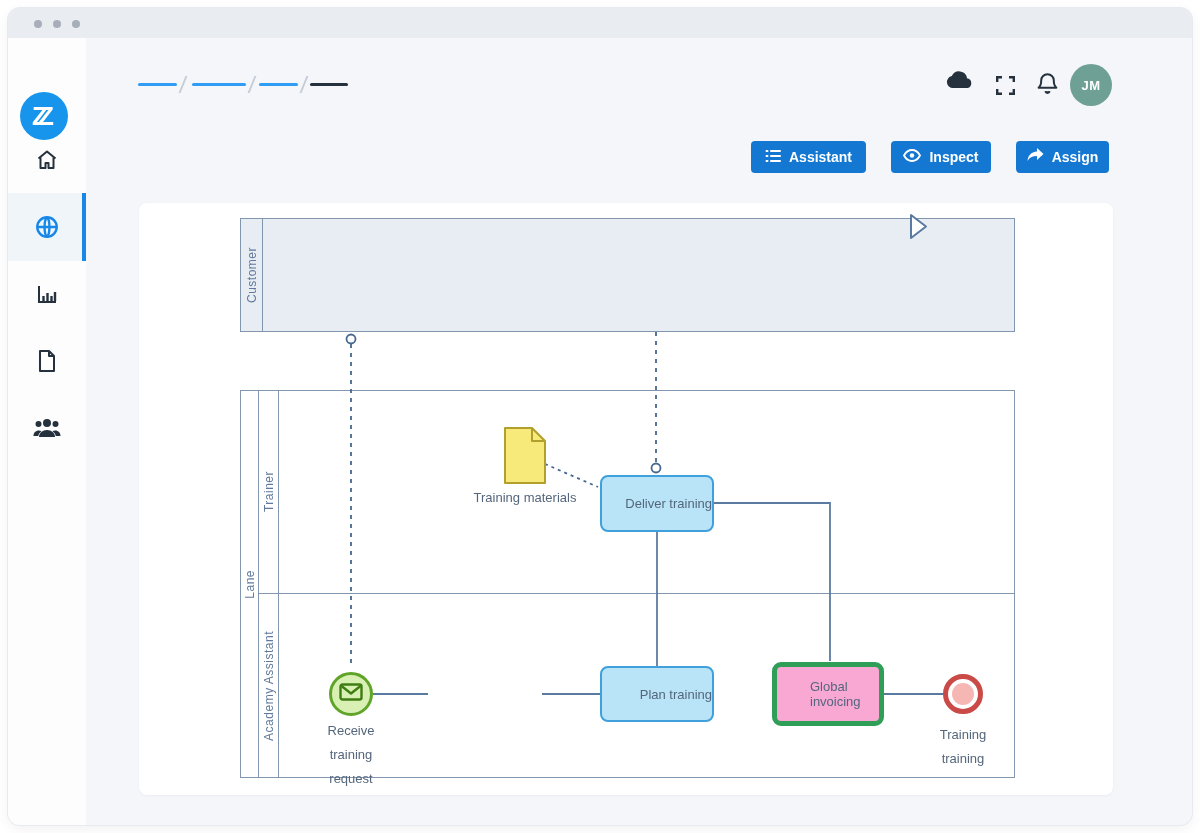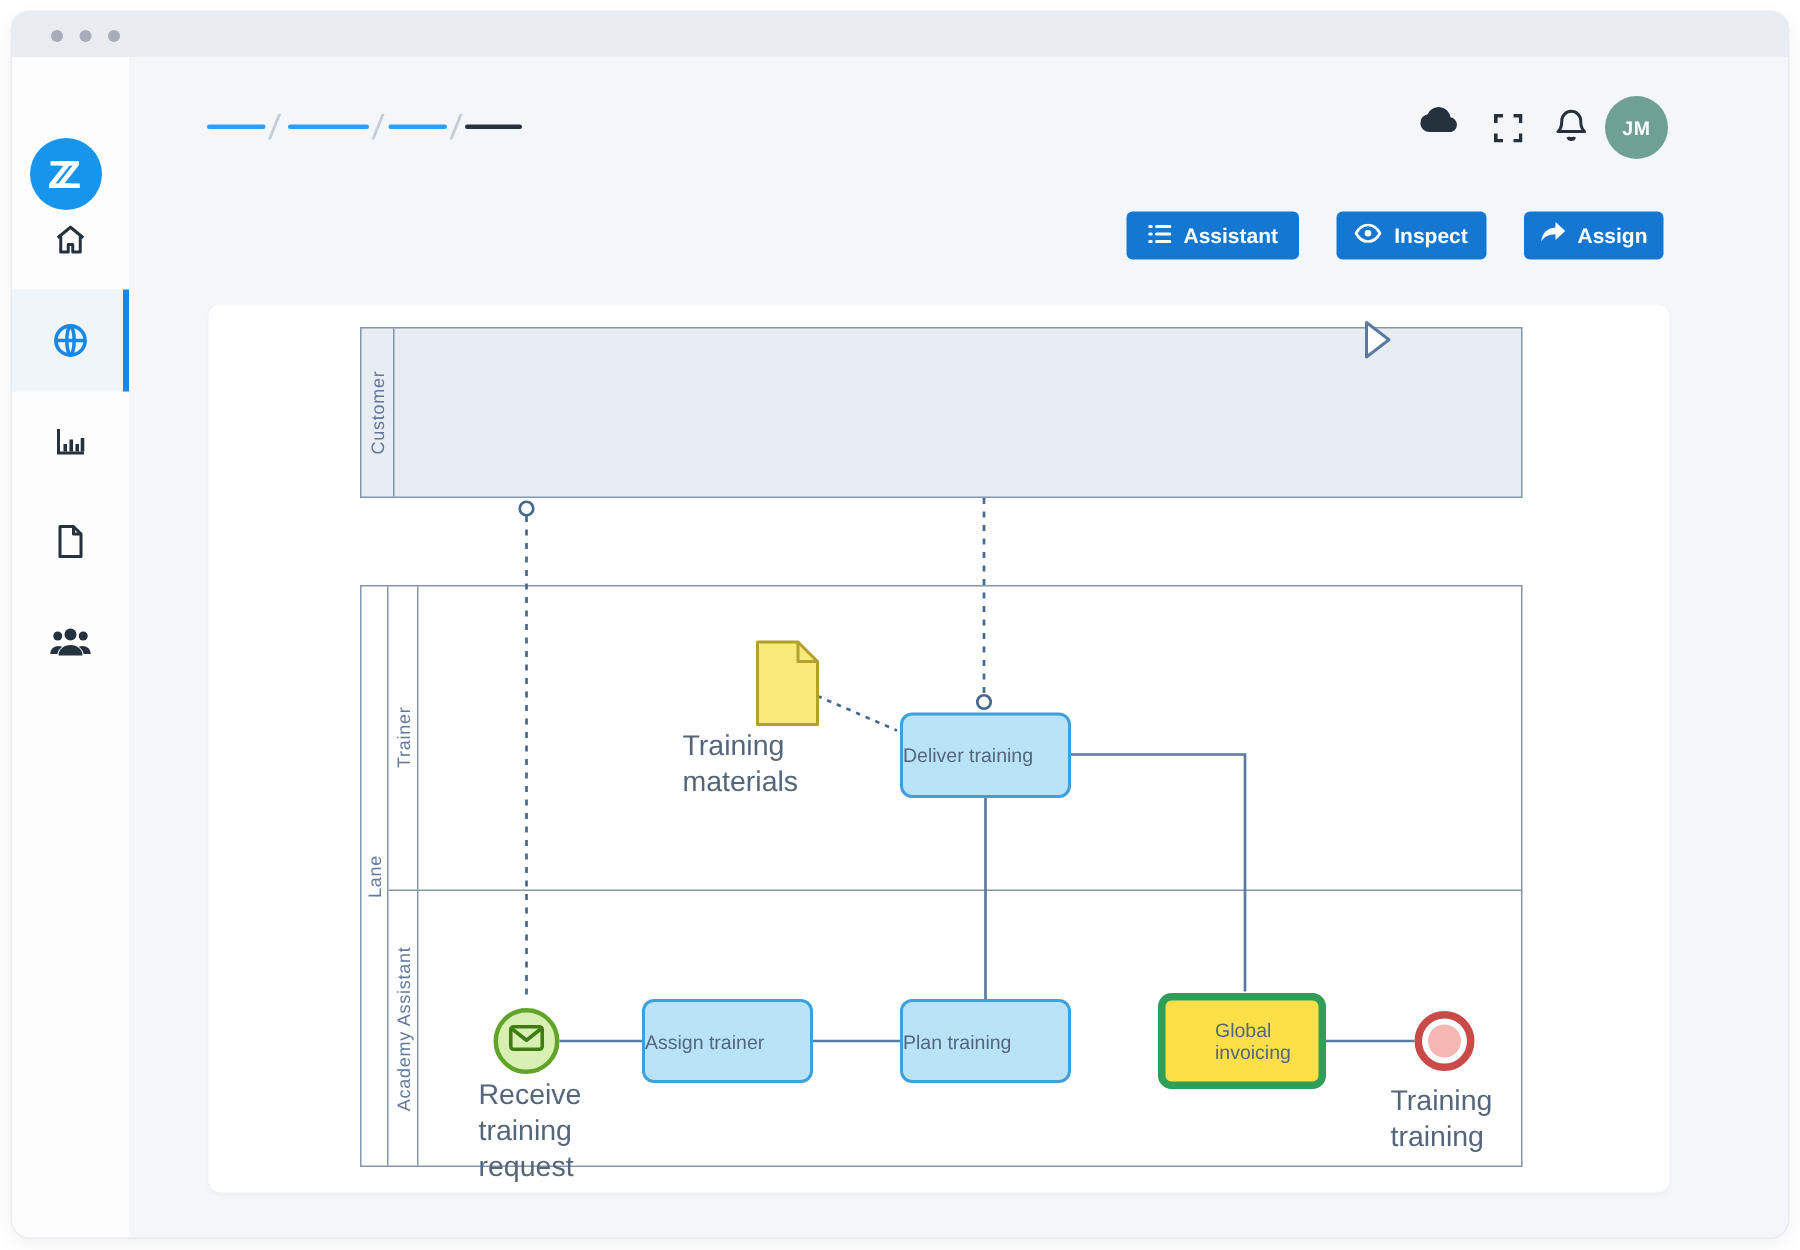--- a/index.html
+++ b/index.html
@@ -43,28 +43,28 @@
   .main-pool { left:101px; top:187px; width:775px; height:388px; background:transparent; }
   .main-pool .pool-strip.outer { width:18px; }
   .lanes { flex:1; display:flex; flex-direction:column; }
   .lane { display:flex; }
   .lane-strip { width:20px; border-right:1.5px solid #8296ad; display:flex; align-items:center; justify-content:center; }
   .lane.trainer { height:203px; border-bottom:1.5px solid #8296ad; }
   .lane.academy { flex:1; }
   .wires { position:absolute; left:0; top:0; z-index:2; pointer-events:none; }
   .node { position:absolute; z-index:3; }
   .task { background:#b9e4f8; border:2px solid #3fa0dc; border-radius:8px;
-          display:flex; align-items:center; justify-content:flex-start;
+          display:flex; align-items:center; justify-content:flex-end;
           font-size:13px; color:#54667c; }
-  .task.green { background:#fde047; border:5px solid #2f9e56; border-radius:9px;padding-left:33px; }
+  .task.green { background:#f9a8d4; border:5px solid #2f9e56; border-radius:9px;padding-left:33px; }
   .event-start { width:44px; height:44px; border-radius:50%; background:#d9f0b4; border:3px solid #61a42a;
                  display:flex; align-items:center; justify-content:center; }
   .event-end { width:40px; height:40px; border-radius:50%; background:#fff; border:5px solid #c94a47; }
   .event-end .inner { position:absolute; left:4px; top:4px; width:22px; height:22px; border-radius:50%; background:#f5b6b4; }
-  .dlabel { position:absolute; z-index:3; font-size:19px; color:#54667c; line-height:24px; }
+  .dlabel { position:absolute; z-index:3; font-size:13px; color:#54667c; text-align:center; line-height:24px; }
 </style>
 </head>
 <body>
 
 <div class="window">
 
   <div class="chrome">
     <div class="dot" style="left:26px"></div>
     <div class="dot" style="left:45px"></div>
     <div class="dot" style="left:64px"></div>
@@ -222,23 +222,20 @@
 
       <g>
         <path d="M366 225 h27 l13 13 v42 h-40 z" fill="#f8e97b" stroke="#b1a02d" stroke-width="2" stroke-linejoin="round"></path>
         <path d="M393 225 v13 h13" fill="none" stroke="#b1a02d" stroke-width="2" stroke-linejoin="round"></path>
       </g>
     </svg>
 
     <div class="node task" style="left:461px;top:272px;width:114px;height:57px">
       <span>Deliver training</span>
     </div>
-    <div class="node task" style="left:289px;top:463px;width:114px;height:56px">
-      <span>Assign trainer</span>
-    </div>
     <div class="node task" style="left:461px;top:463px;width:114px;height:56px">
       <span>Plan training</span>
     </div>
     <div class="node task green" style="left:633px;top:459px;width:112px;height:64px">
       <span>Global invoicing</span>
     </div>
 
     <div class="node event-start" style="left:190px;top:469px">
       <span>
         <svg width="24" height="18" viewBox="0 0 24 18" fill="none" stroke="#3f7d12" stroke-width="2.4" stroke-linejoin="round">

